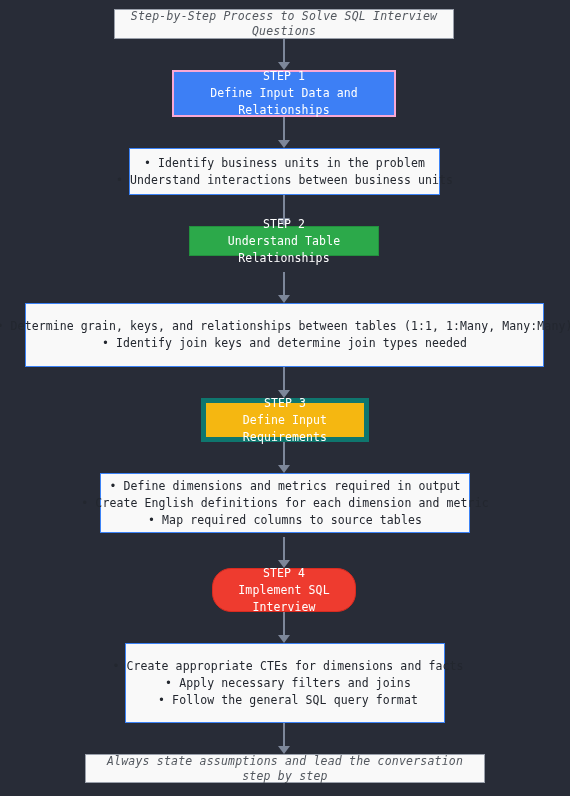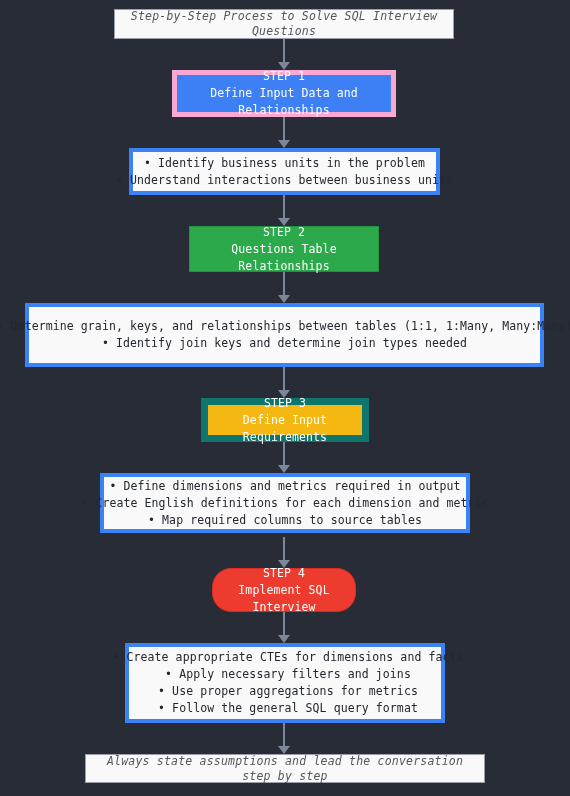--- a/index.html
+++ b/index.html
@@ -47,29 +47,29 @@
   .step {
     color: #ffffff;
     font-size: 11.5px;
     line-height: 17px;
     letter-spacing: 0.1px;
     padding: 5px 8px;
   }
   .step .step-label { display: block; }
   .step .step-title { display: block; }
 
-  .c-blue   { background: #3d7ff5; border: 5px solid #f9a8d4; }
+  .c-blue   { background: #3d7ff5; border: 2px solid #f9a8d4; }
   .c-green  { background: #2ca94a; border: 1px solid #23913e; }
-  .c-orange { background: #f5b711; border: 7px solid #0f766e; }
+  .c-orange { background: #f5b711; border: 5px solid #0f766e; }
   .c-red    { background: #ee3b2f; border: 1px solid #d92b20; }
 
   
   .detail {
     background: #f9f9f9;
-    border: 4px solid #3b82f6;
+    border: 1px solid #3b82f6;
     color: #23272f;
     font-size: 11.5px;
     line-height: 17px;
     letter-spacing: 0.1px;
     padding: 6px 10px;
   }
   .detail .bullet { display: block; white-space: nowrap; }
 
   
   .arrow {
@@ -119,23 +119,23 @@
   <div class="node detail" style="left:129px; top:148px; width:311px; height:47px;">
     <span class="bullet">• Identify business units in the problem</span>
     <span class="bullet">• Understand interactions between business units</span>
   </div>
 
   <div class="arrow" style="left:277px; top:195px; height:31px;">
     <div class="shaft"></div>
     <div class="head"></div>
   </div>
 
-  <div class="node step c-green" style="left:189px; top:226px; width:190px; height:46px;">
+  <div class="node step c-green" style="left:189px; top:226px; width:190px; height:30px;">
     <span class="step-label">STEP 2</span>
-    <span class="step-title">Questions Table Relationships</span>
+    <span class="step-title">Understand Table Relationships</span>
   </div>
 
   <div class="arrow" style="left:277px; top:272px; height:31px;">
     <div class="shaft"></div>
     <div class="head"></div>
   </div>
 
   <div class="node detail" style="left:25px; top:303px; width:519px; height:64px;">
     <span class="bullet">• Determine grain, keys, and relationships between tables (1:1, 1:Many, Many:Many)</span>
     <span class="bullet">• Identify join keys and determine join types needed</span>
@@ -173,21 +173,20 @@
   </div>
 
   <div class="arrow" style="left:277px; top:612px; height:31px;">
     <div class="shaft"></div>
     <div class="head"></div>
   </div>
 
   <div class="node detail" style="left:125px; top:643px; width:320px; height:80px;padding-left:16px;">
     <span class="bullet">• Create appropriate CTEs for dimensions and facts</span>
     <span class="bullet">• Apply necessary filters and joins</span>
-    <span class="bullet">• Use proper aggregations for metrics</span>
     <span class="bullet">• Follow the general SQL query format</span>
   </div>
 
   <div class="arrow" style="left:277px; top:723px; height:31px;">
     <div class="shaft"></div>
     <div class="head"></div>
   </div>
 
   <div class="node note" style="left:85px; top:754px; width:400px; height:29px;">
     <span>Always state assumptions and lead the conversation step by step</span>

